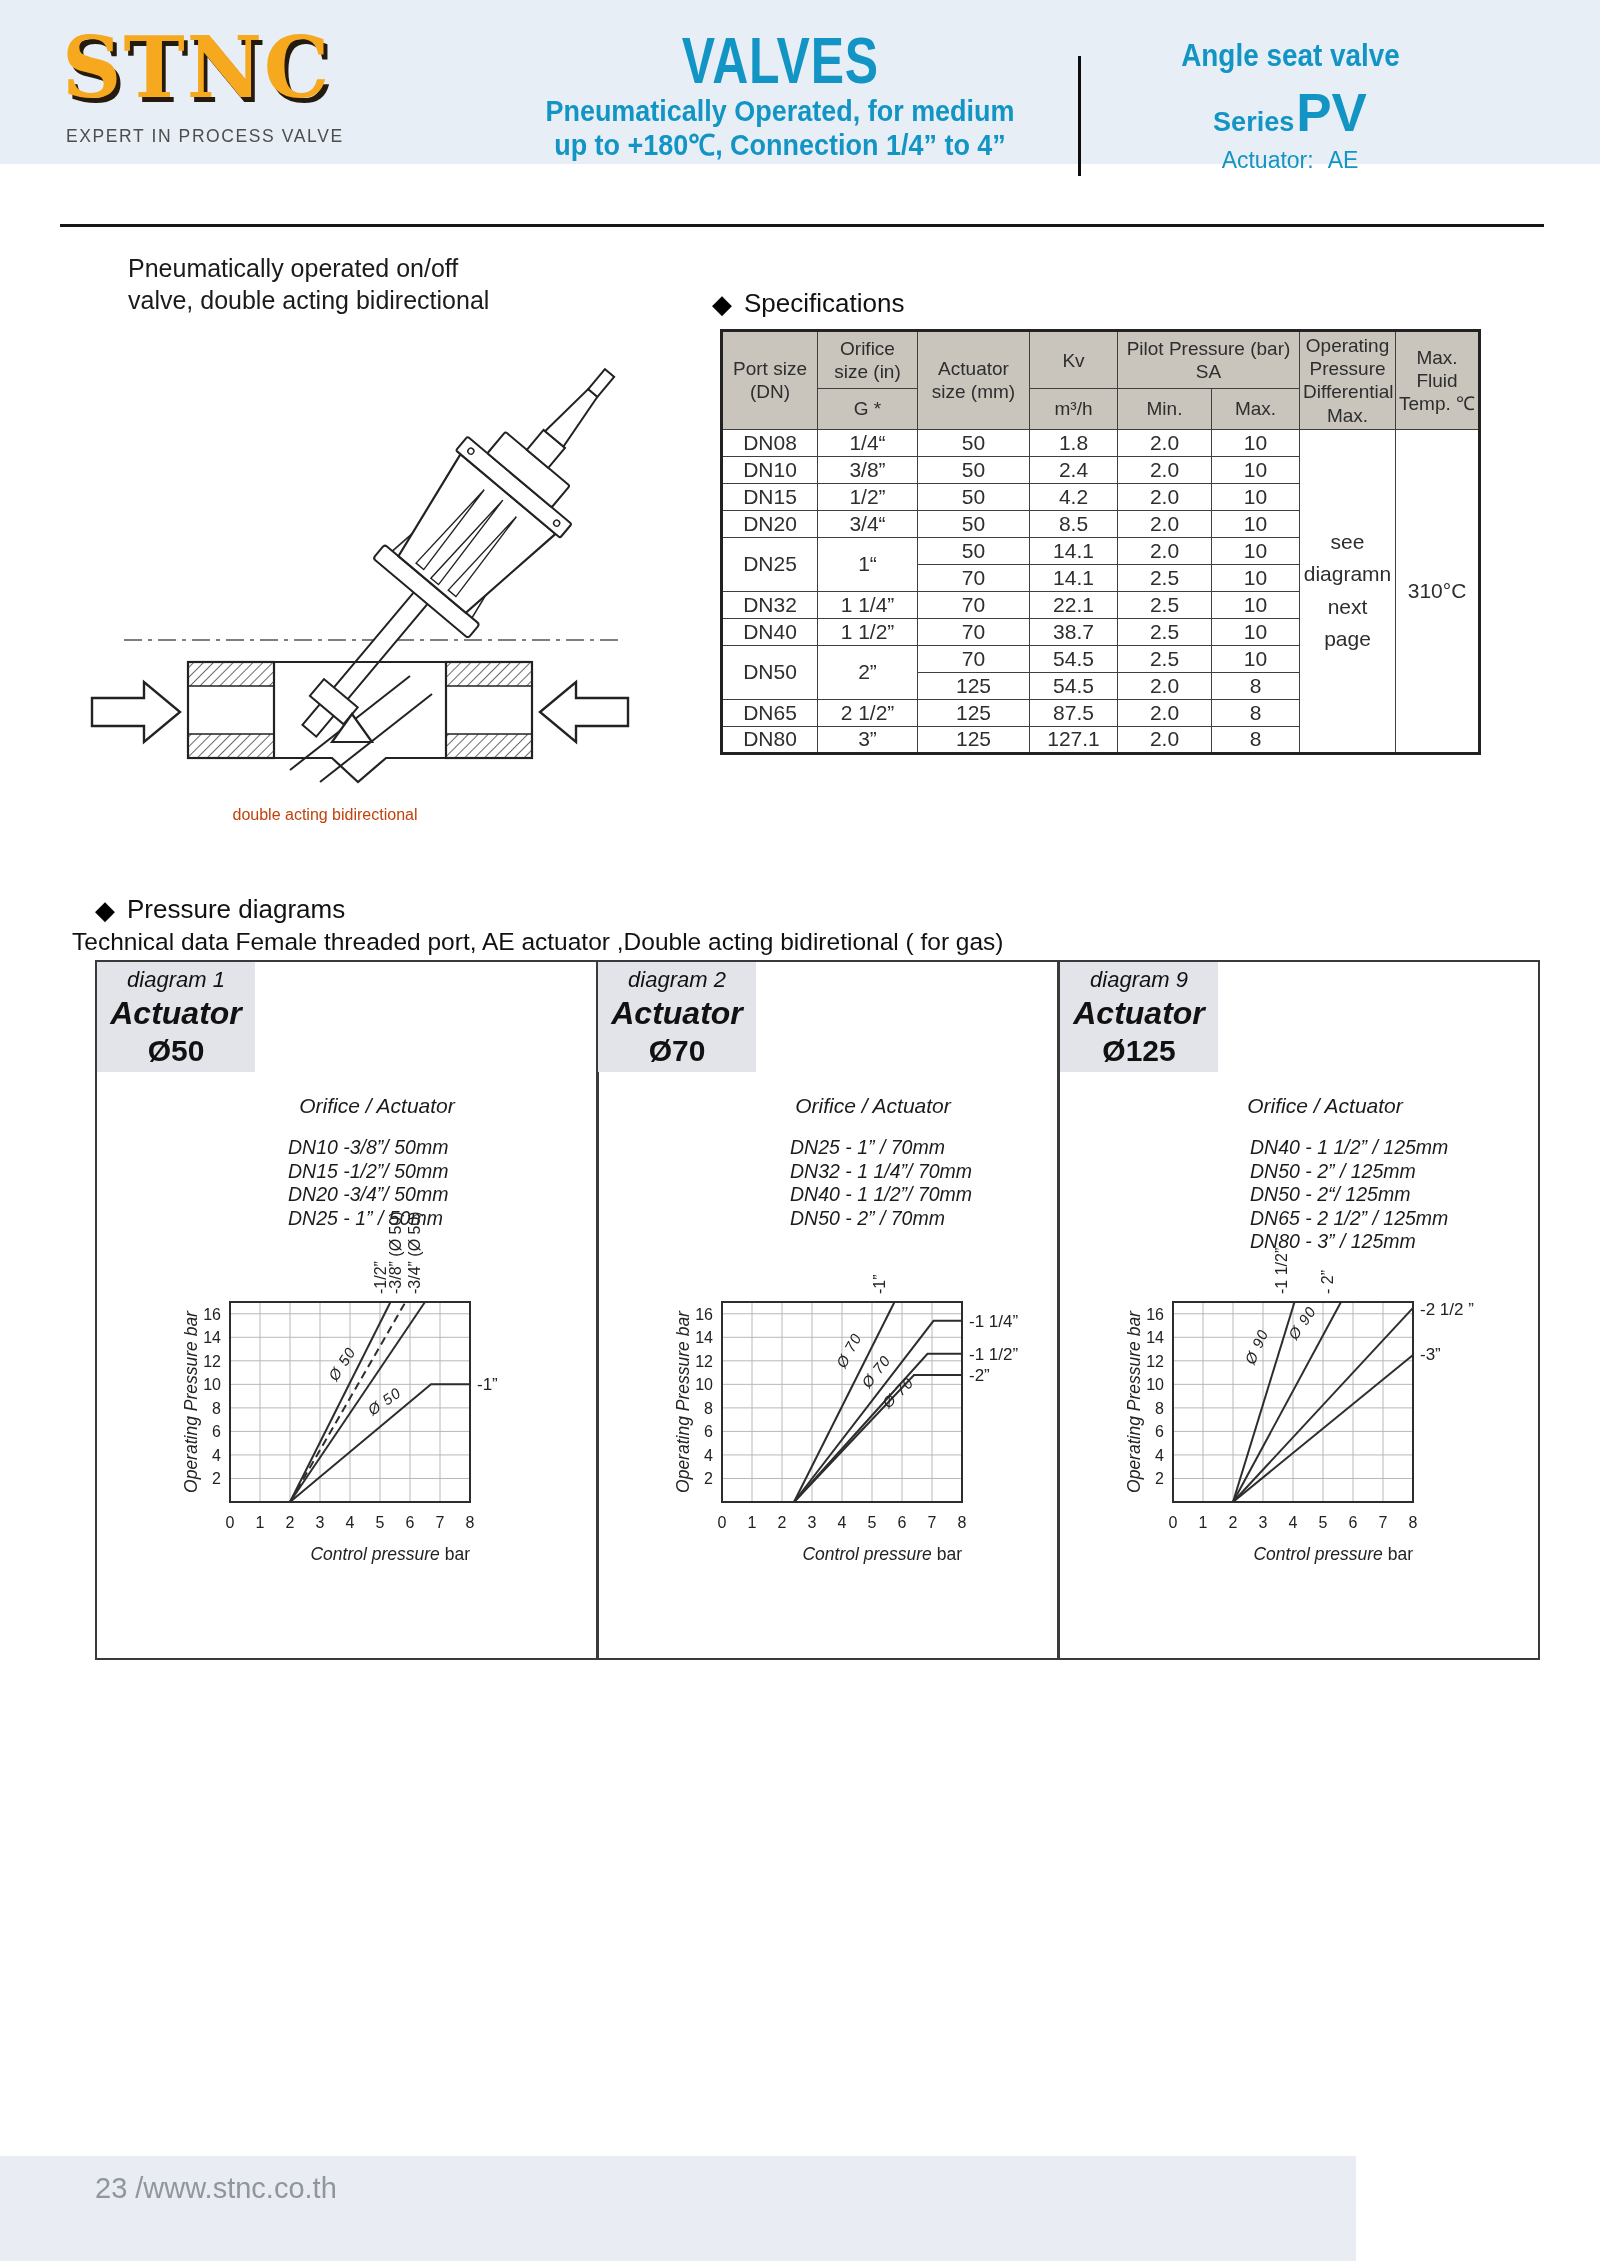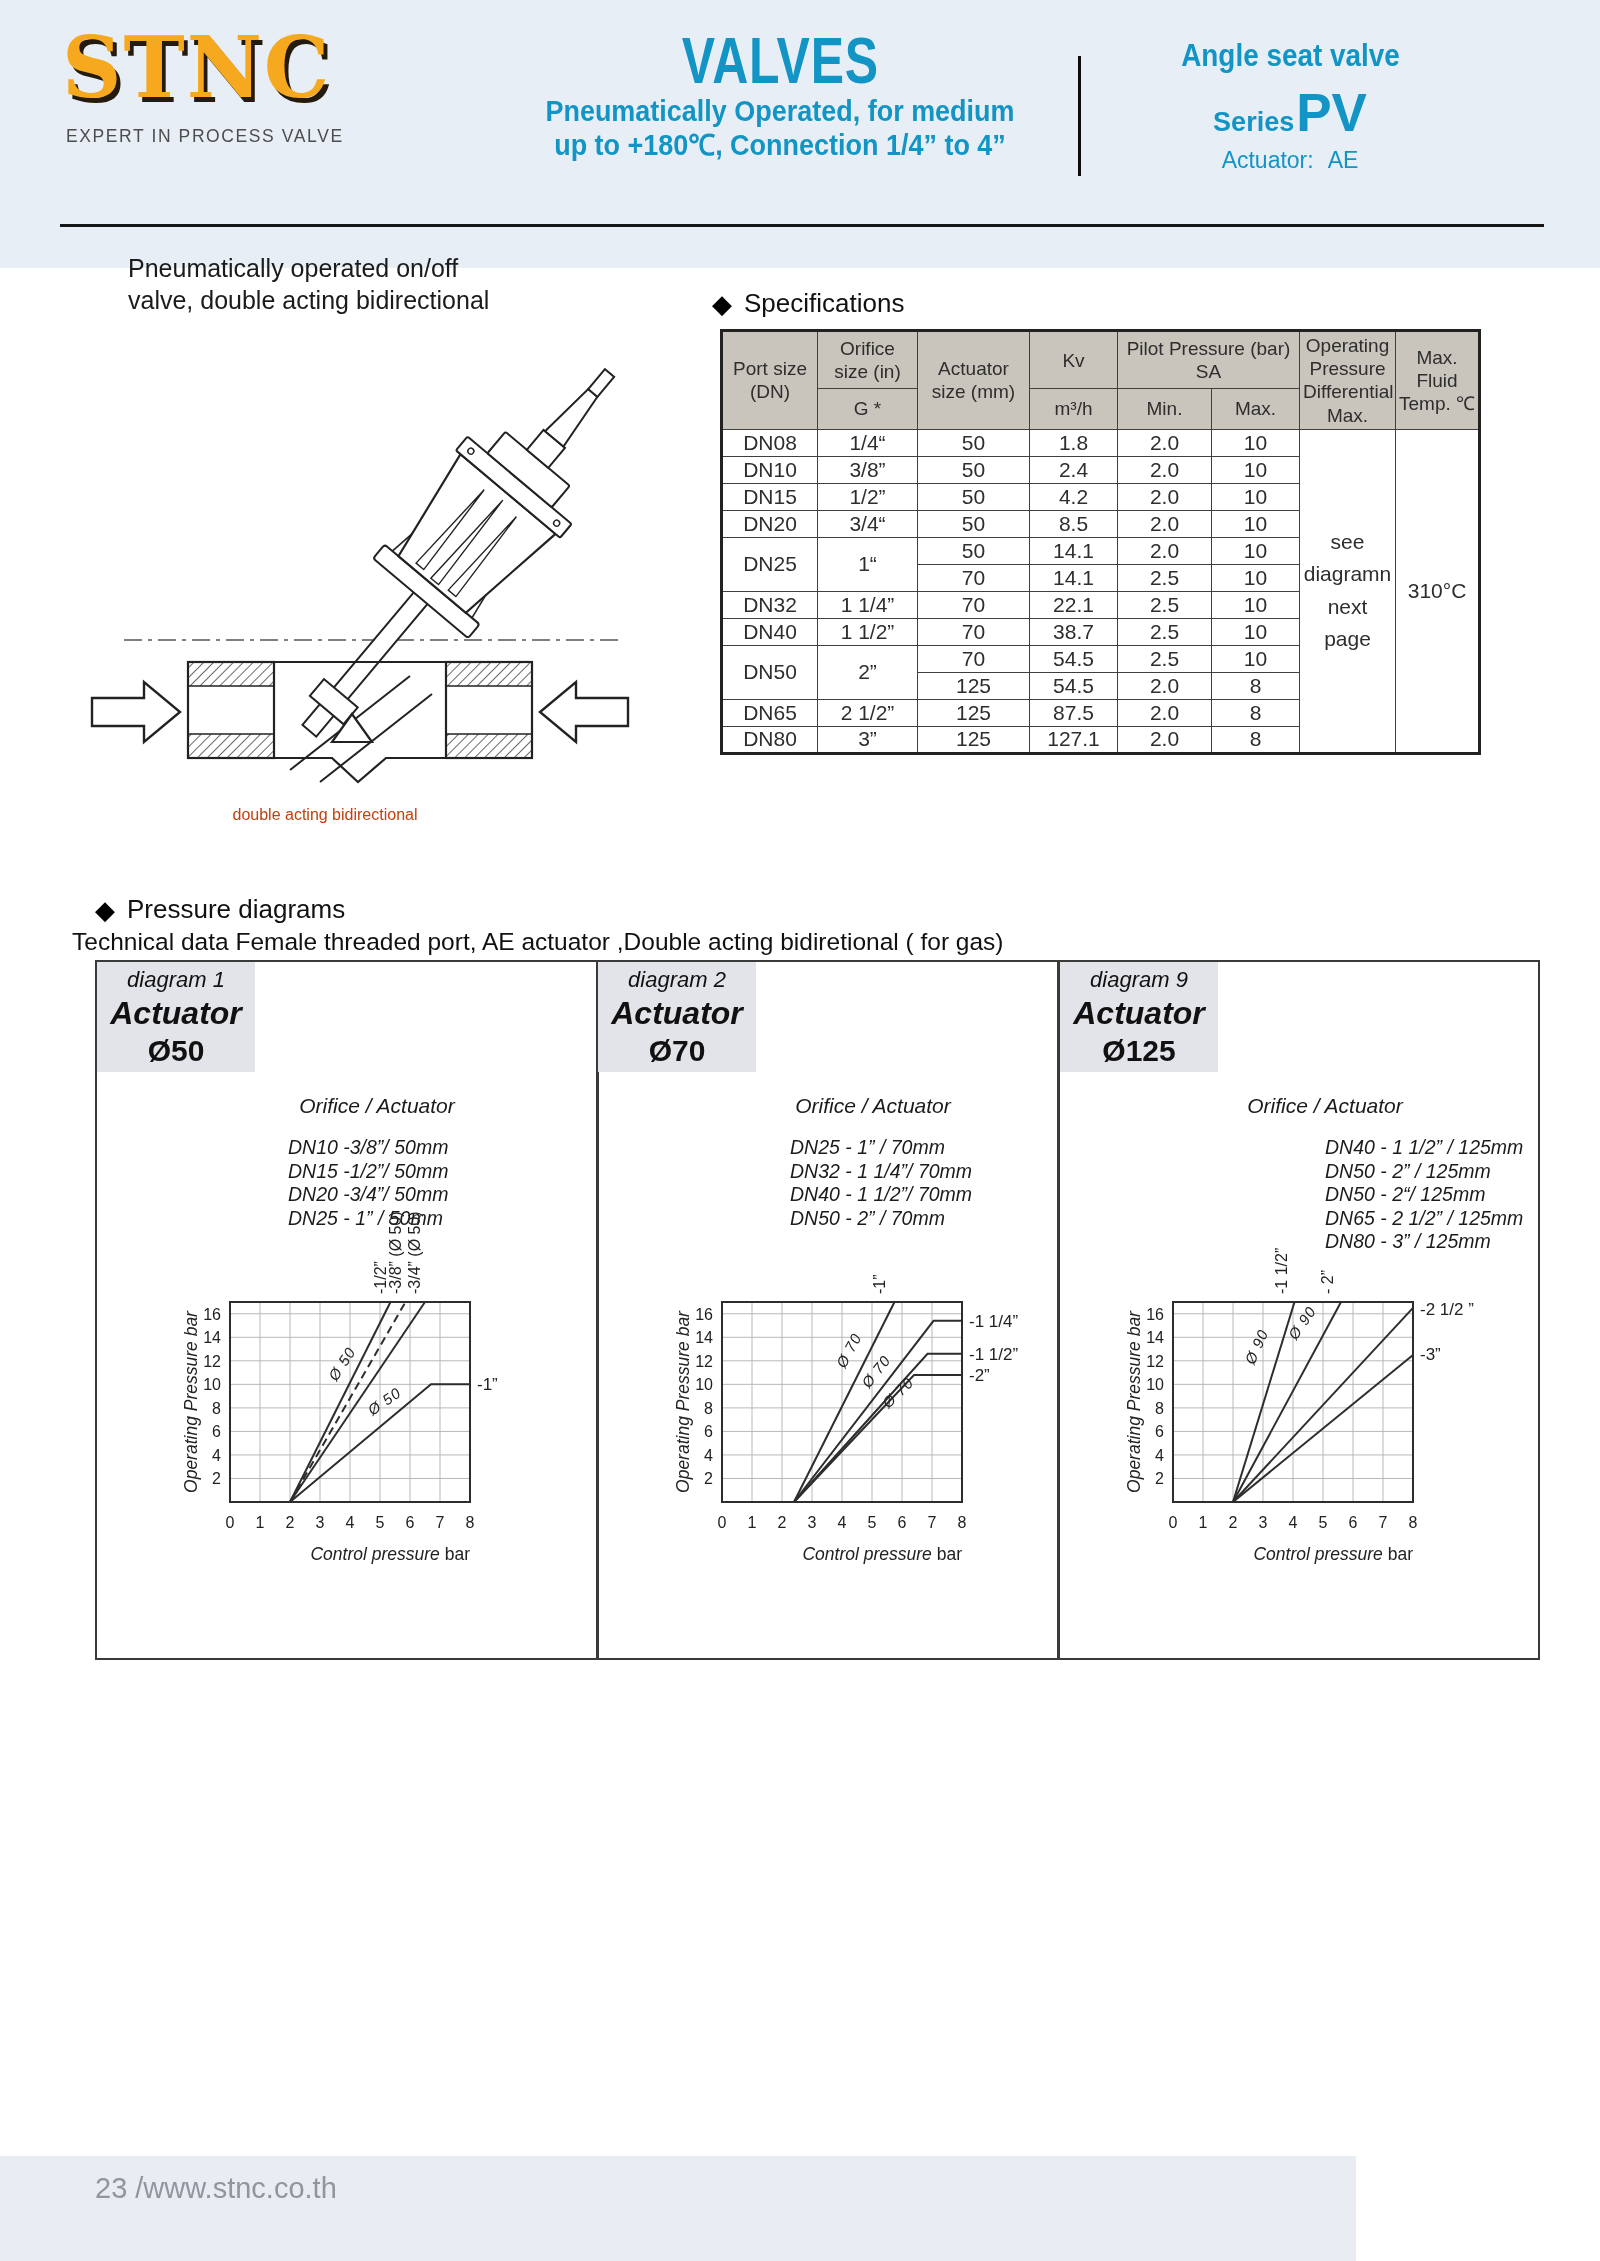--- a/index.html
+++ b/index.html
@@ -1,20 +1,20 @@
 <!DOCTYPE html>
 <html><head>
 <meta charset="utf-8">
 <style>
   * { margin:0; padding:0; box-sizing:border-box; }
   body { background:#cfd6de; font-family:"Liberation Sans", sans-serif; }
   .page { position:relative; width:1600px; height:2261px; background:#ffffff; overflow:hidden; margin:0 auto; }
 
   
-  .header-band { position:absolute; left:0; top:0; width:1600px; height:268px; background:#e8eef5; }
+  .header-band { position:absolute; left:0; top:0; width:1600px; height:164px; background:#e8eef5; }
   .brand-logo { position:absolute; left:62px; top:22px; font-family:"DejaVu Serif", serif; font-weight:bold;
                 font-size:84px; line-height:92px; color:#F6A91E; letter-spacing:2px;
                 text-shadow:4px 5px 0 #241a0d; transform:scaleX(0.98); transform-origin:left top; }
   .brand-tagline { position:absolute; left:66px; top:126px; font-size:17.5px; letter-spacing:1.6px; color:#4d4d4d; }
   .center-block { position:absolute; left:520px; top:28px; width:520px; text-align:center; color:#1295C4; }
   .product-title { font-weight:bold; font-size:64px; line-height:66px; letter-spacing:1px;
                    display:inline-block; transform:scaleX(0.78); transform-origin:center; }
   .subtitle { font-weight:bold; font-size:29px; line-height:34px; display:block; transform:scaleX(0.93); transform-origin:center; }
   .header-divider { position:absolute; left:1078px; top:56px; width:3px; height:120px; background:#0d0d0d; }
   .right-block { position:absolute; left:1100px; top:38px; width:380px; text-align:center; color:#1295C4; }
@@ -418,21 +418,21 @@
       <text x="340" y="368" class="tick" text-anchor="middle">8</text>
       <text x="67" y="242" class="axis-title" text-anchor="middle" transform="rotate(-90 67 242)">Operating Pressure bar</text>
       <text x="340" y="400" class="axis-title" text-anchor="end"><tspan>Control pressure</tspan><tspan class="unit"> bar</tspan></text>
     </svg>
     <div class="diagram-label" style="left: 1060px;">
       <div class="l1">diagram 9</div>
       <div class="l2">Actuator</div>
       <div class="l3">Ø125</div>
     </div>
     <div class="orifice-heading" style="left: 1195px;">Orifice / Actuator</div>
-    <div class="orifice-list" style="left: 1325px;">
+    <div class="orifice-list" style="left: 1250px;">
       <div>DN40 - 1 1/2” / 125mm</div>
       <div>DN50 - 2” / 125mm</div>
       <div>DN50 - 2“/ 125mm</div>
       <div>DN65 - 2 1/2” / 125mm</div>
       <div>DN80 - 3” / 125mm</div>
     </div>
     <svg class="chart-svg" width="420" height="430" style="left: 1073px; top: 1160px;">
       <line x1="130" y1="142" x2="130" y2="342" stroke="#b8b8b8" stroke-width="1"></line>
       <line x1="160" y1="142" x2="160" y2="342" stroke="#b8b8b8" stroke-width="1"></line>
       <line x1="190" y1="142" x2="190" y2="342" stroke="#b8b8b8" stroke-width="1"></line>

